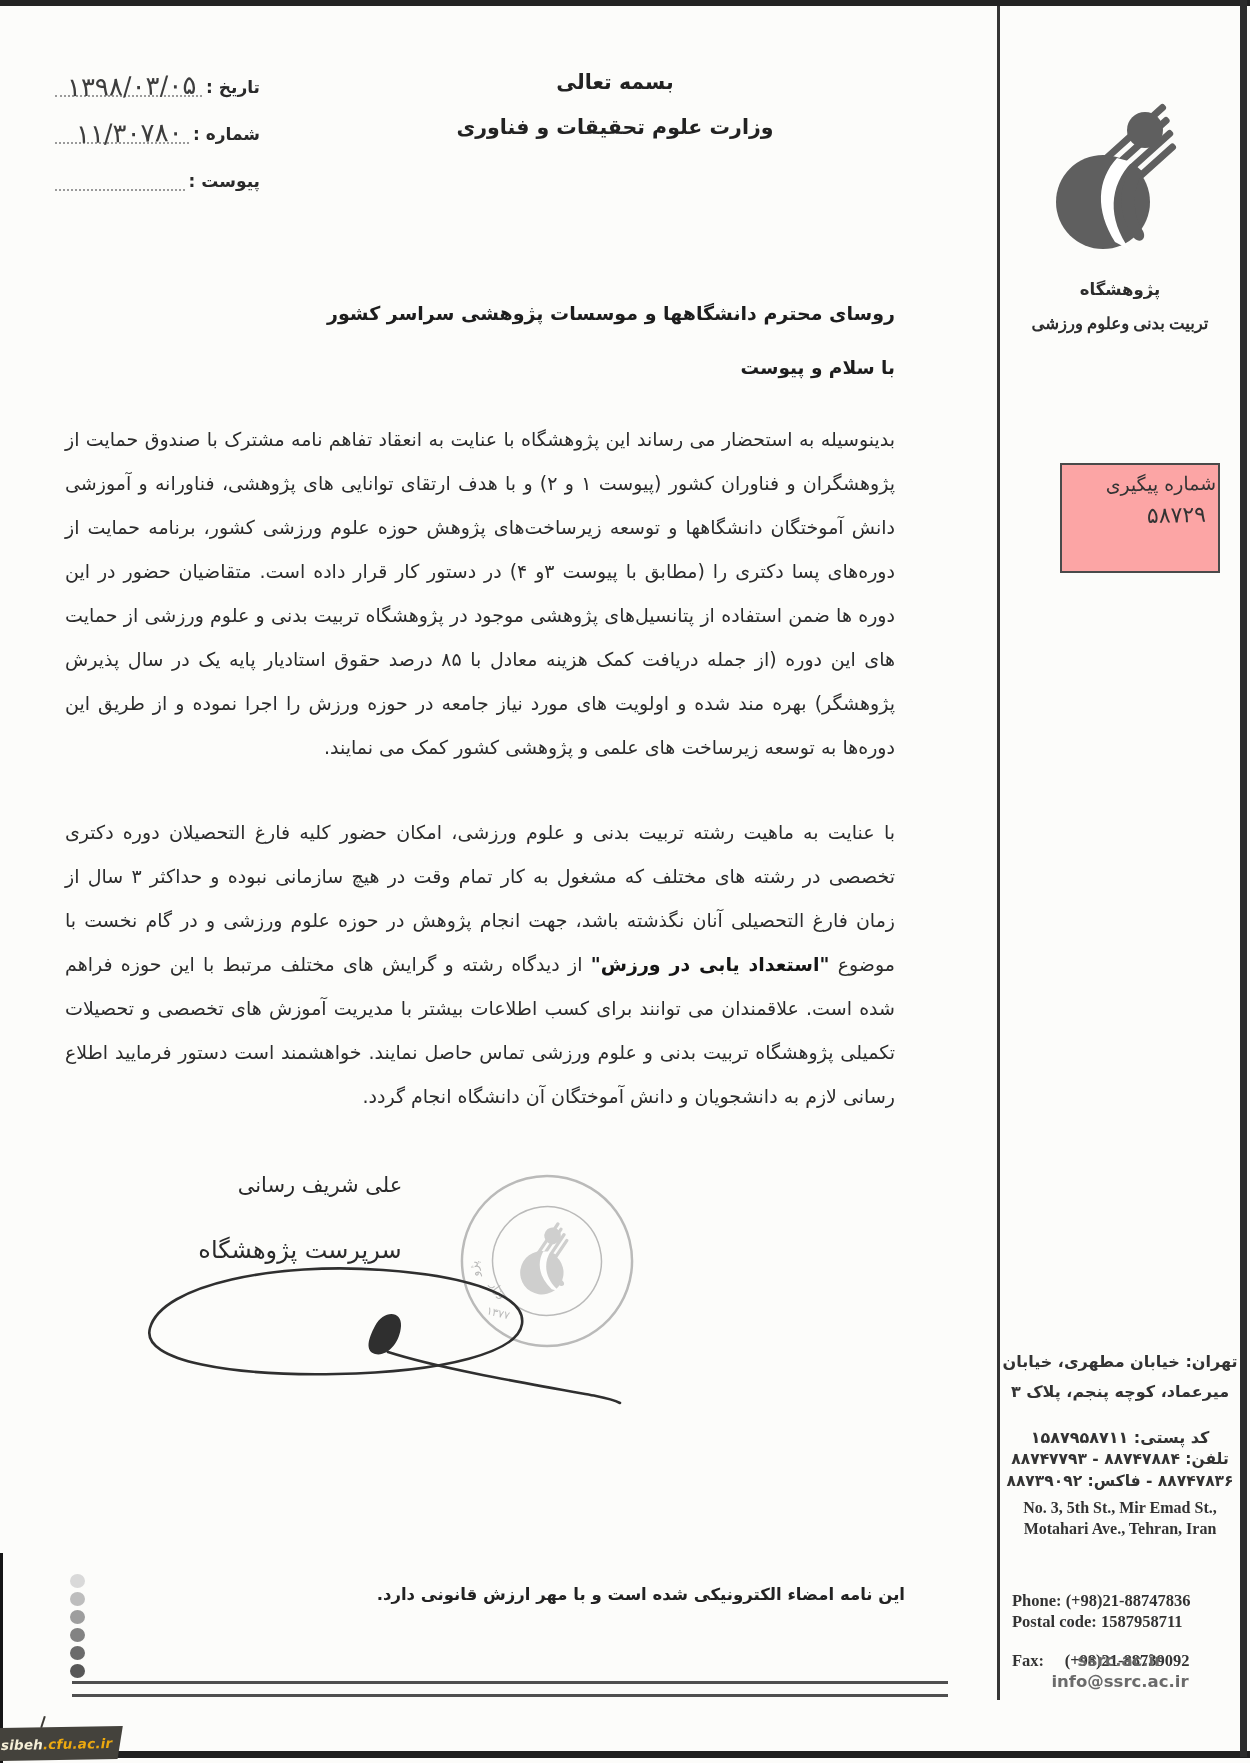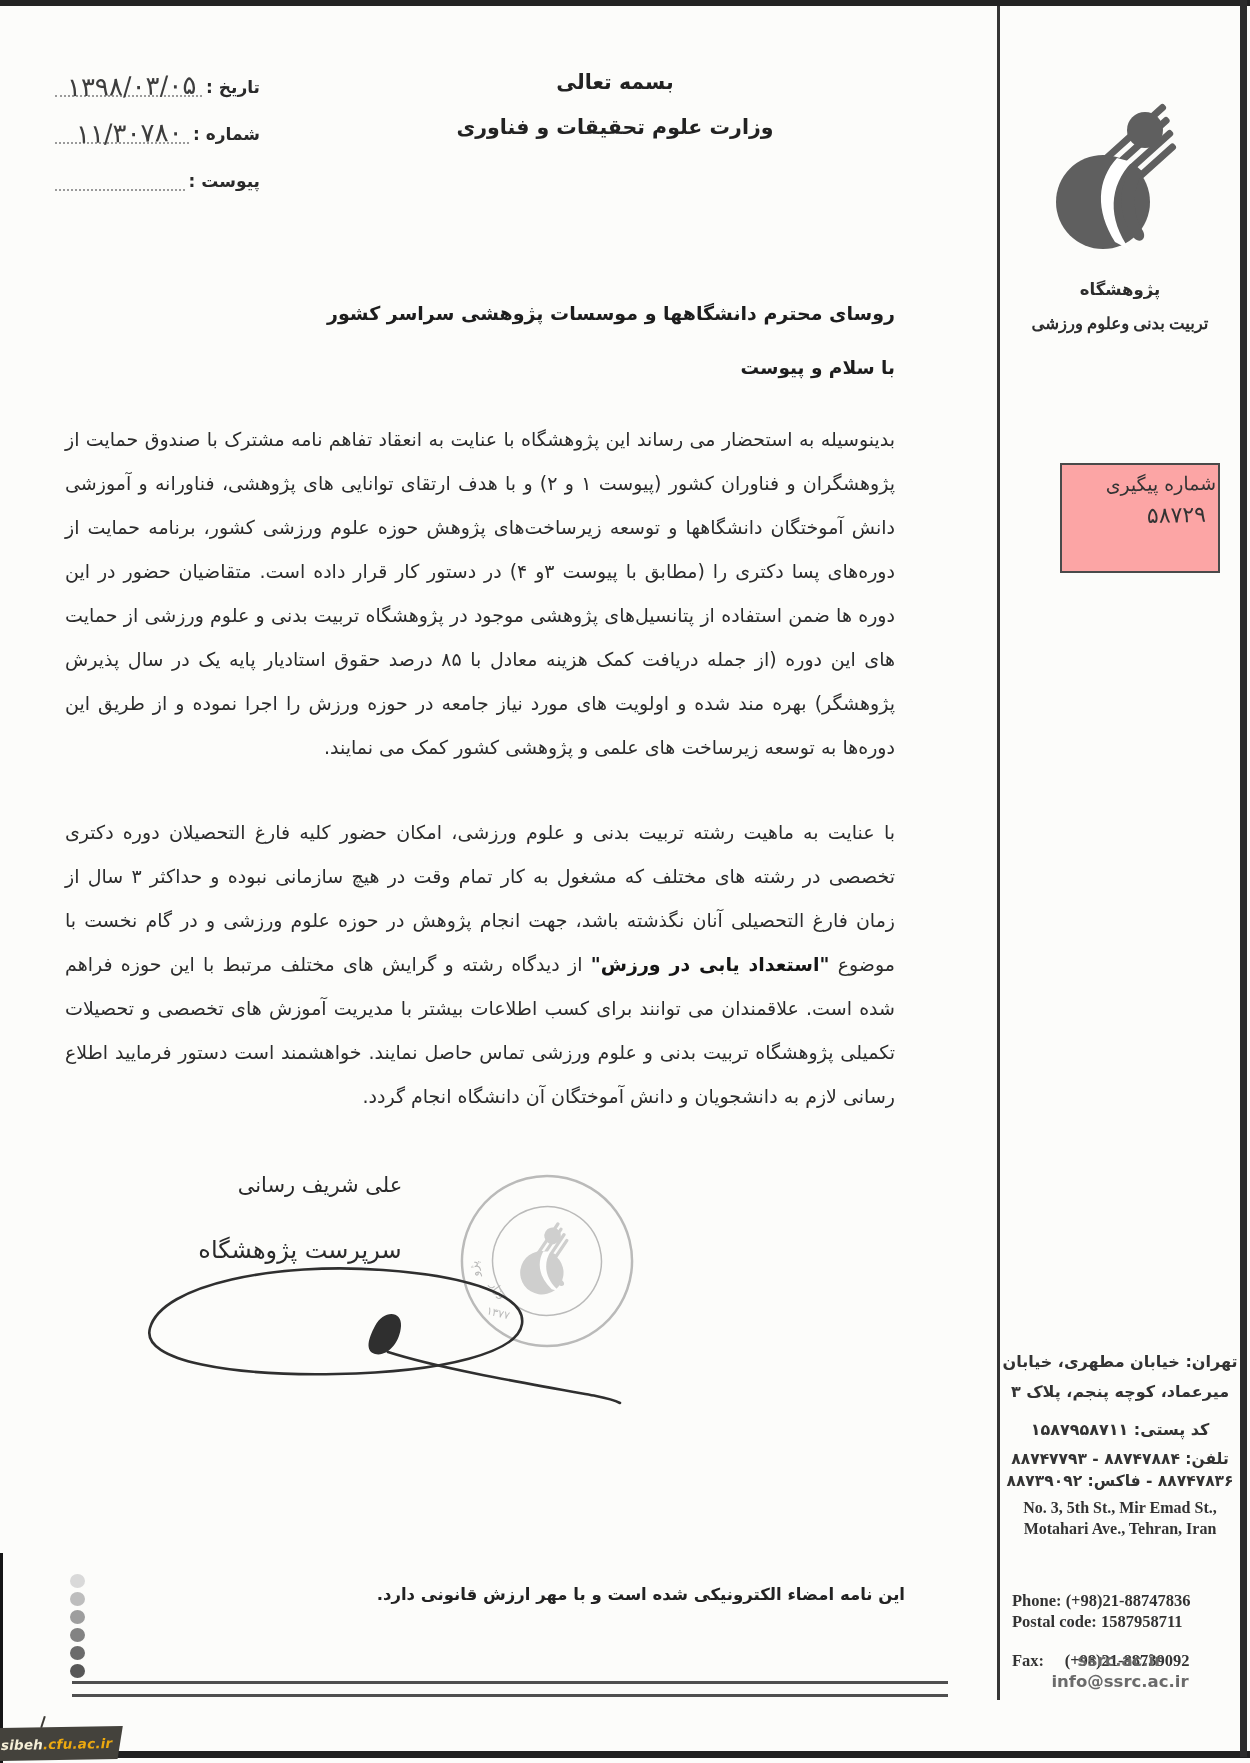--- a/index.html
+++ b/index.html
@@ -34,21 +34,21 @@
   .inst1{top:280px;} .inst2{top:314px;font-family:Liberation Serif, serif;}
   .track-box{position:absolute;left:1060px;top:463px;width:156px;height:106px;
      border:2px solid #4a4a4a;background:#fca5a5;}
   .track-label{font-size:19px;color:#333;text-align:right;padding:8px 2px 0 0;
      transform:rotate(-1deg);}
   .track-num{font-size:22px;color:#333;text-align:right;padding:8px 12px 0 0;
      letter-spacing:3px;transform:rotate(-1deg);}
 
   .addr-fa{position:absolute;left:1002px;top:1347px;width:236px;text-align:center;
      font-size:16px;font-weight:600;color:#333;line-height:30px;}
-  .addr-fa .postal{margin-top:8px;}
+  .addr-fa .postal{margin-top:16px;}
   .phones-fa{position:absolute;left:1002px;top:1448px;width:236px;text-align:center;
      font-size:15.5px;font-weight:600;color:#333;line-height:22px;}
   .addr-en{position:absolute;left:1002px;top:1497px;width:236px;text-align:center;
      font-family:"Liberation Serif", serif;font-weight:bold;font-size:16px;
      color:#333;line-height:21px;direction:ltr;}
   .phones-en{position:absolute;left:1012px;top:1551px;width:226px;text-align:left;
      font-family:"Liberation Serif", serif;font-weight:bold;font-size:16.5px;
      color:#333;line-height:20px;direction:ltr;white-space:pre;}
   .postal-en{position:absolute;left:1012px;top:1612px;width:226px;text-align:left;
      font-family:"Liberation Serif", serif;font-weight:bold;font-size:16.5px;

